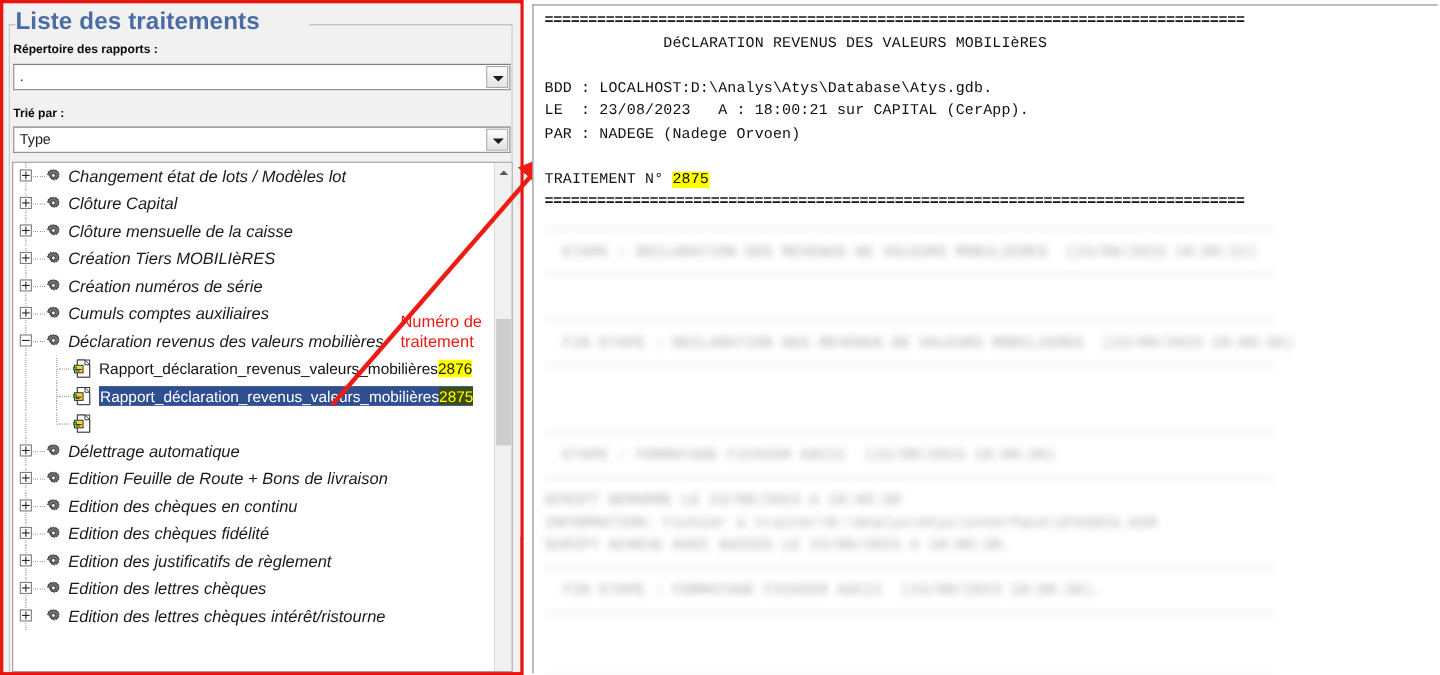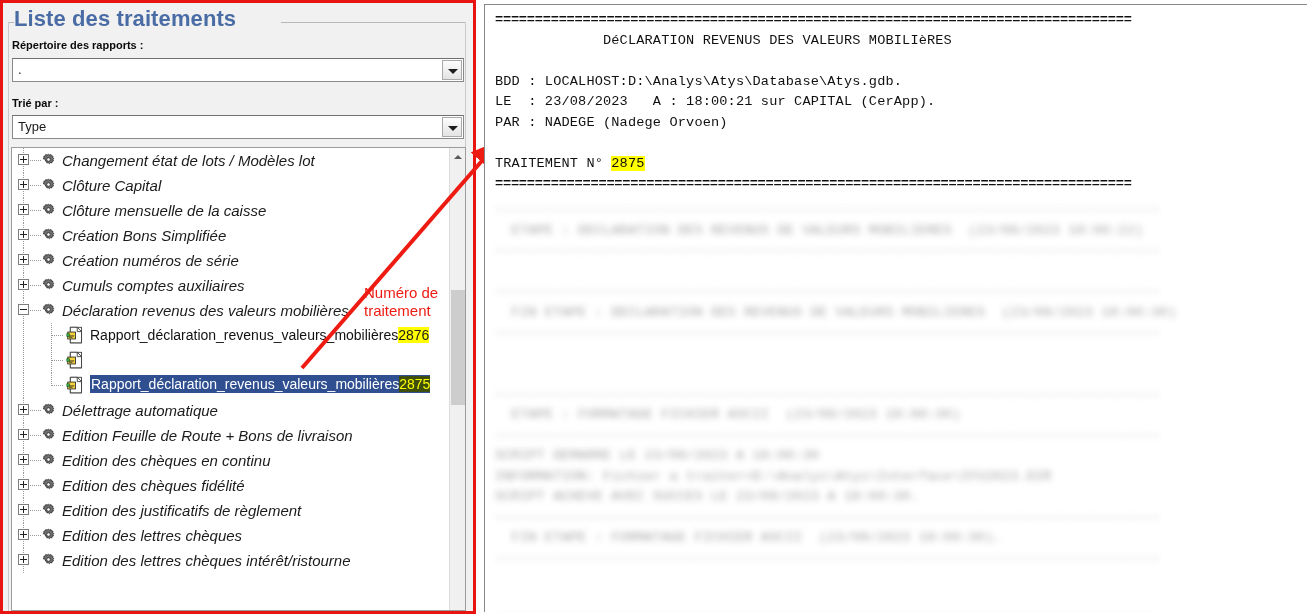--- a/index.html
+++ b/index.html
@@ -140,21 +140,21 @@
   }
   .tchild .ctext{
     position:absolute;left:78px;top:4px;
     font-size:14px;color:#111;
   }
   .tchild .ctext .num{
     background:#ffff00;color:#1b1b1b;
   }
   .tchild.selected .ctext{
     background:#2f4f91;color:#ffffff;
-    padding:1px 0 1px 1px;top:3px;margin-top:24px;
+    padding:1px 0 1px 1px;top:3px;
   }
   .tchild.selected .ctext .num{
     background:#3d4d0a;color:#ffff00;
   }
 
   #tree-vscroll{
     position:absolute;right:0;top:0;width:16px;height:462px;
     background:#f0f0f0;border-left:1px solid #dcdcdc;box-sizing:border-box;
   }
   #tree-vscroll .up{
@@ -275,21 +275,21 @@
           <div class="tnode">
             <span class="vline"></span>
             <span class="expander plus"></span>
             <span class="dots"></span>
             <span class="gear"><svg viewBox="0 0 24 24" width="17" height="17">
                 <g fill="#6f6f6f" stroke="#2b2b2b" stroke-width="1.1">
                   <path d="M12 3.2l1.7 1.1 1.9-.6.7 1.9 2 .3-.3 2 1.5 1.3-1.2 1.6.7 1.9-1.9.7-.4 2-2-.3-1.5 1.4-1.5-1.4-2 .3-.4-2-1.9-.7.7-1.9L4.2 9.2 5.7 7.9l-.3-2 2-.3.7-1.9 1.9.6z"></path>
                   <circle cx="12" cy="10.6" r="2.6" fill="#f2f2f2"></circle>
                 </g>
               </svg></span>
-            <span class="lbl">Création Bons Simplifiée</span>
+            <span class="lbl">Création Tiers MOBILIèRES</span>
           </div>
           <div class="tnode">
             <span class="vline"></span>
             <span class="expander plus"></span>
             <span class="dots"></span>
             <span class="gear"><svg viewBox="0 0 24 24" width="17" height="17">
                 <g fill="#6f6f6f" stroke="#2b2b2b" stroke-width="1.1">
                   <path d="M12 3.2l1.7 1.1 1.9-.6.7 1.9 2 .3-.3 2 1.5 1.3-1.2 1.6.7 1.9-1.9.7-.4 2-2-.3-1.5 1.4-1.5-1.4-2 .3-.4-2-1.9-.7.7-1.9L4.2 9.2 5.7 7.9l-.3-2 2-.3.7-1.9 1.9.6z"></path>
                   <circle cx="12" cy="10.6" r="2.6" fill="#f2f2f2"></circle>
                 </g>

